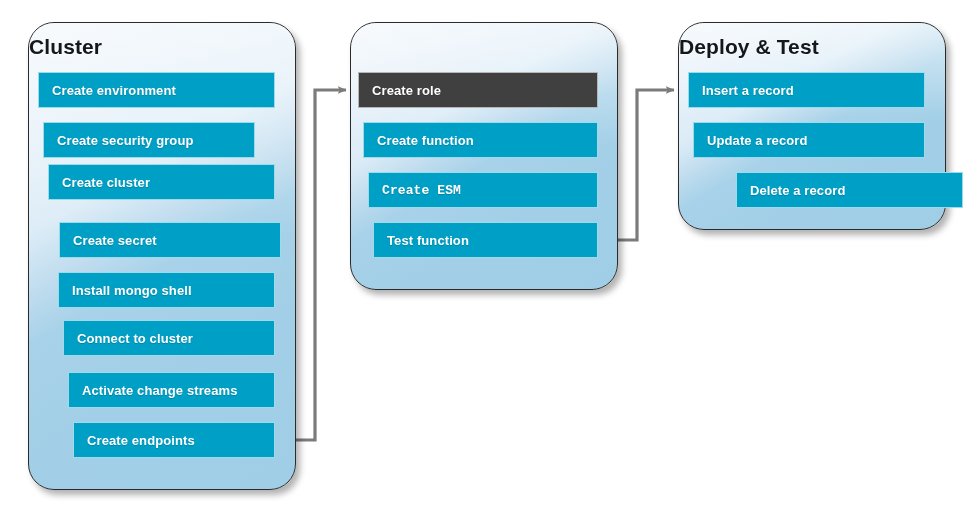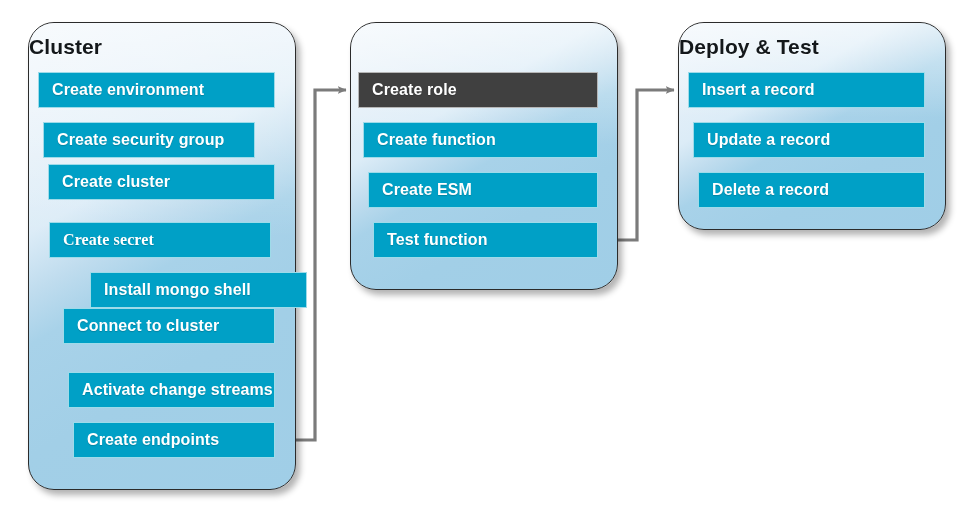--- a/index.html
+++ b/index.html
@@ -46,21 +46,21 @@
     text-shadow:0 1px 0 rgba(255,255,255,0.55);
   }
 
   .item{
     position:absolute;
     height:36px;
     box-sizing:border-box;
     background:#00a0c6;
     border:1px solid rgba(255,255,255,0.62);
     color:#ffffff;
-    font-size:16px;
+    font-size:13px;
     font-weight:bold;
     display:flex;
     align-items:center;
     padding-left:13px;
     letter-spacing:0.1px;
     text-shadow:0 1px 1px rgba(0,0,0,0.18);
   }
   .item.highlight{background:#404040;}
 
   svg.connectors{position:absolute;left:0;top:0;width:965px;height:505px;pointer-events:none;}
@@ -83,34 +83,34 @@
   </svg>
 
   <div id="panels">
       <div class="panel" style="left: 28px; top: 22px; width: 268px; height: 468px;">
         <div class="panel-sheen"></div>
         <div class="panel-title">Cluster</div>
       </div>
       <div class="item" style="left: 38px; top: 72px; width: 237px;">Create environment</div>
       <div class="item" style="left: 43px; top: 122px; width: 212px;">Create security group</div>
       <div class="item" style="left: 48px; top: 164px; width: 227px;">Create cluster</div>
-      <div class="item" style="left: 49px; top: 222px; width: 222px; font-family: Liberation Serif, serif;">Create secret</div>
-      <div class="item" style="left: 58px; top: 272px; width: 217px; margin-left: 32px;">Install mongo shell</div>
-      <div class="item" style="left: 63px; top: 308px; width: 212px;">Connect to cluster</div>
+      <div class="item" style="left: 59px; top: 222px; width: 222px;">Create secret</div>
+      <div class="item" style="left: 58px; top: 272px; width: 217px;">Install mongo shell</div>
+      <div class="item" style="left: 63px; top: 320px; width: 212px;">Connect to cluster</div>
       <div class="item" style="left: 68px; top: 372px; width: 207px;">Activate change streams</div>
       <div class="item" style="left: 73px; top: 422px; width: 202px; text-align: right;">Create endpoints</div>
       <div class="panel" style="left: 350px; top: 22px; width: 268px; height: 268px;">
         <div class="panel-sheen"></div>
       </div>
       <div class="item highlight" style="left: 358px; top: 72px; width: 240px;">Create role</div>
       <div class="item" style="left: 363px; top: 122px; width: 235px;">Create function</div>
-      <div class="item" style="left: 368px; top: 172px; width: 230px;">Create ESM</div>
+      <div class="item" style="left: 368px; top: 172px; width: 230px; font-family: Liberation Mono, monospace;">Create ESM</div>
       <div class="item" style="left: 373px; top: 222px; width: 225px;">Test function</div>
       <div class="panel" style="left: 678px; top: 22px; width: 268px; height: 208px;">
         <div class="panel-sheen"></div>
         <div class="panel-title">Deploy &amp; Test</div>
       </div>
       <div class="item" style="left: 688px; top: 72px; width: 237px;">Insert a record</div>
       <div class="item" style="left: 693px; top: 122px; width: 232px;">Update a record</div>
-      <div class="item" style="left: 698px; top: 172px; width: 227px;">Delete a record</div>
+      <div class="item" style="left: 736px; top: 172px; width: 227px;">Delete a record</div>
     </div>
 
 </div>
 
 </body></html>

